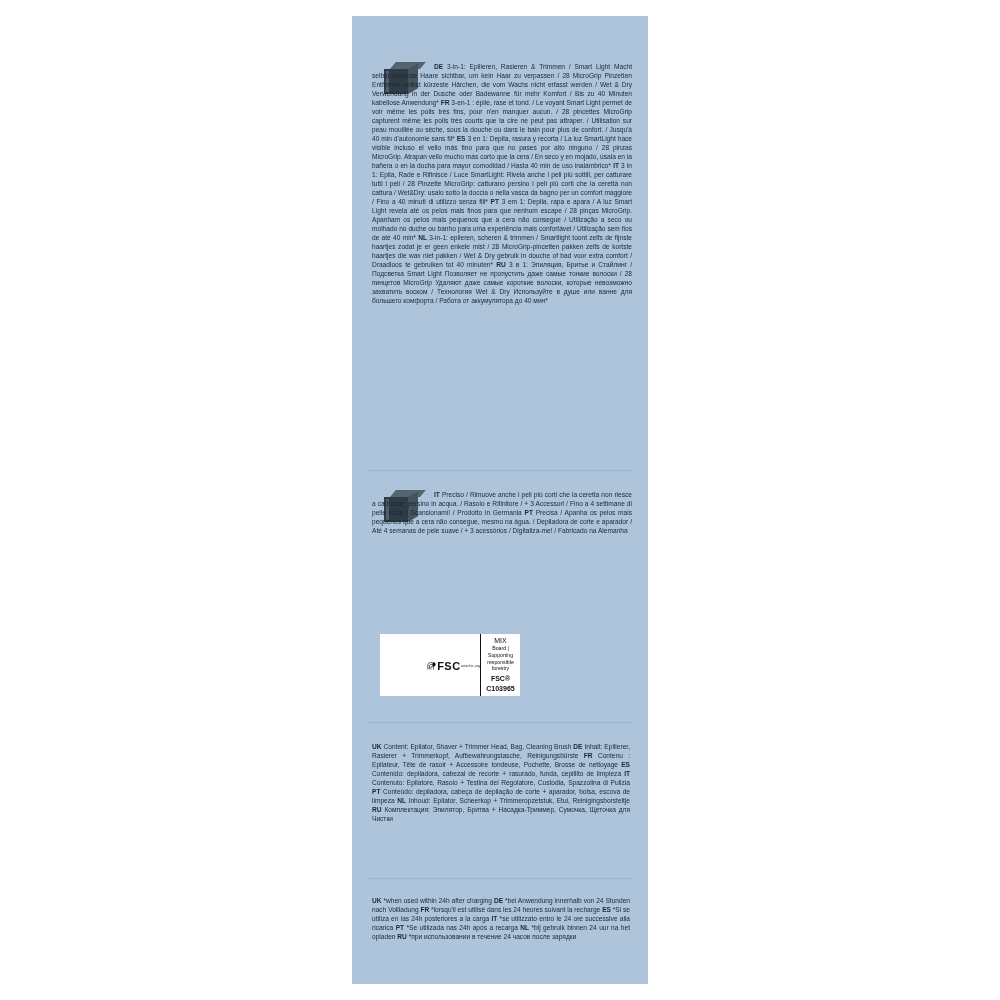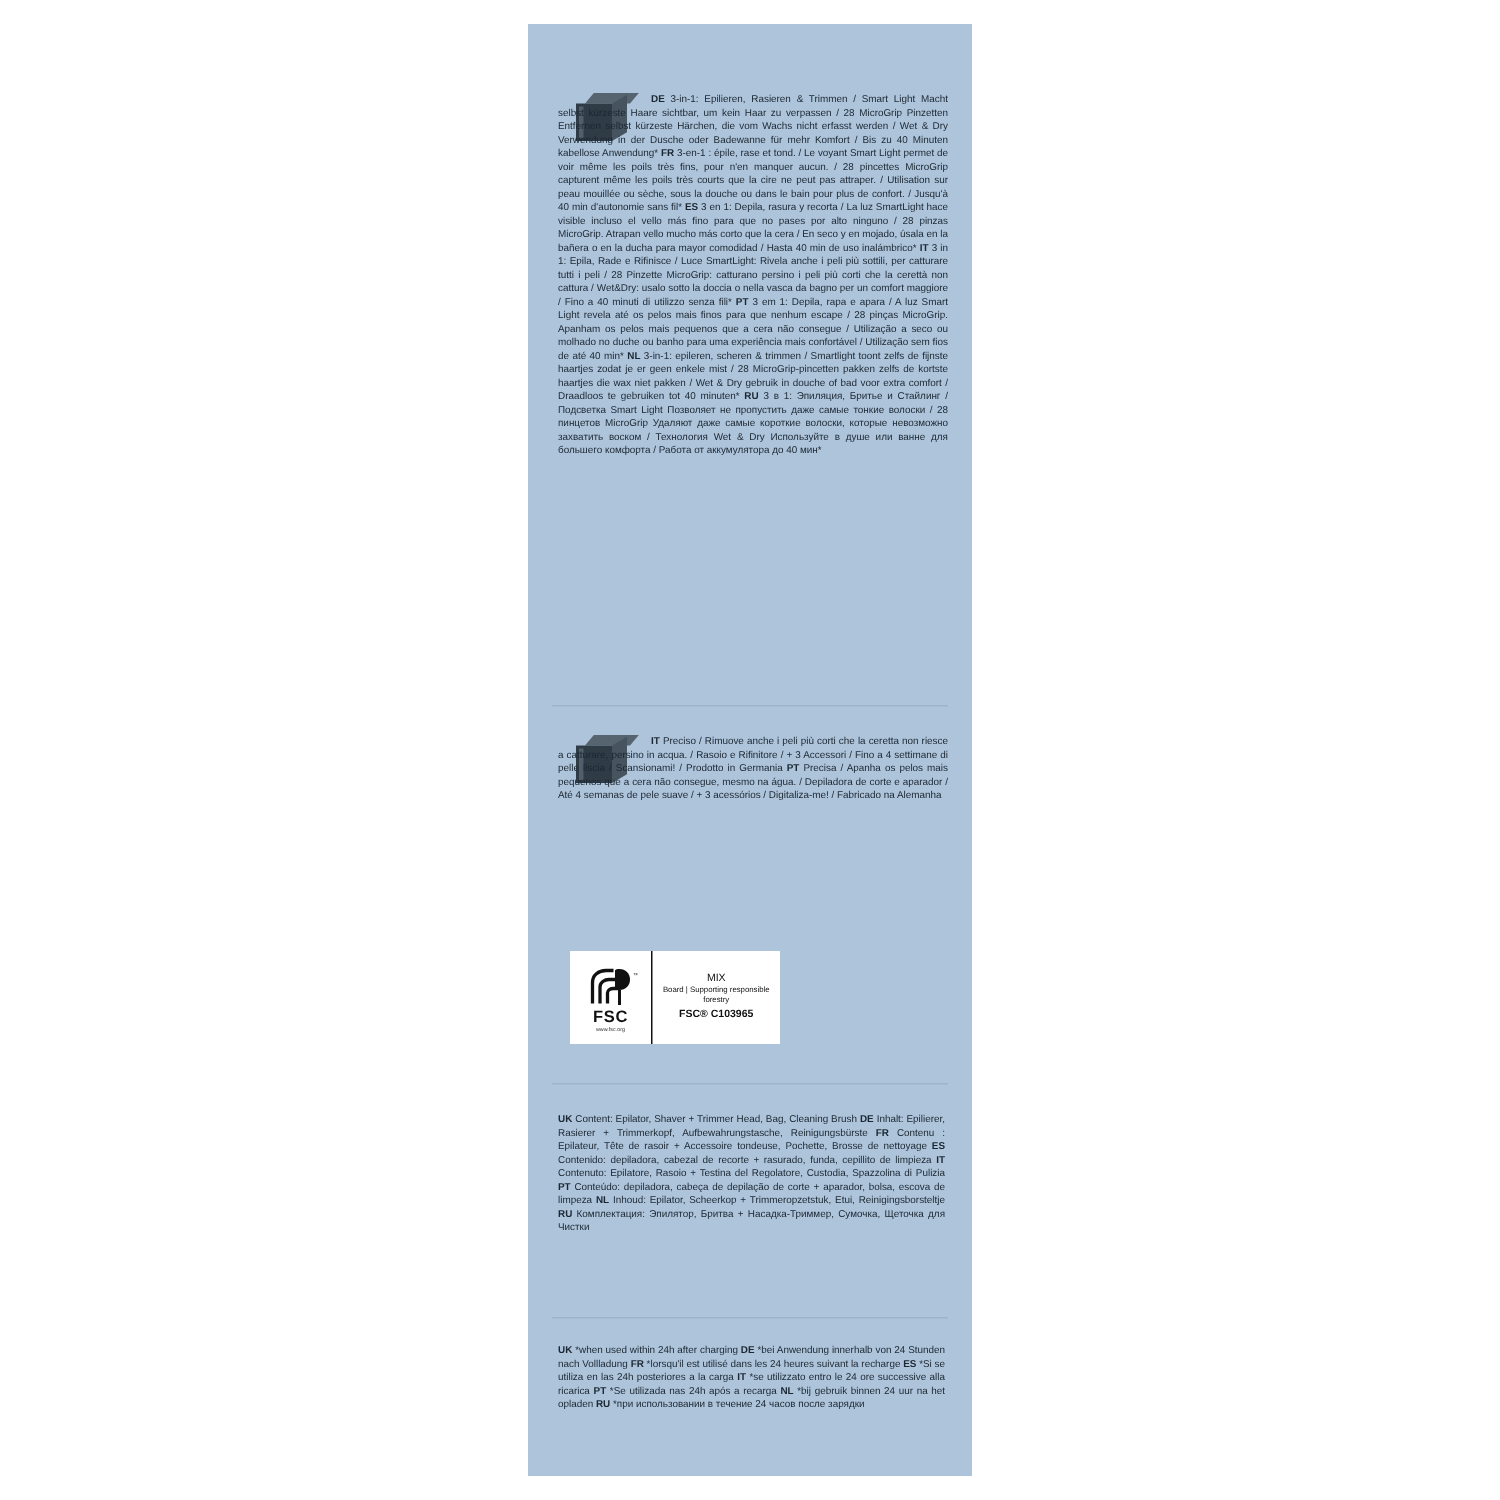--- a/index.html
+++ b/index.html
@@ -114,25 +114,25 @@
     top: 618px;
     width: 140px;
     height: 62px;
     background: #ffffff;
     display: flex;
     align-items: stretch;
   }
   #fsc-left {
     width: 54px;
     display: flex;
-    flex-direction: column;
     align-items: center;
     justify-content: center;
     padding-top: 2px;
     box-sizing: border-box;
+    margin-left: 46px;
   }
   #fsc-tree {
     width: 36px;
     height: 30px;
   }
   #fsc-word {
     font-size: 11px;
     font-weight: bold;
     letter-spacing: .5px;
     color: #111;

